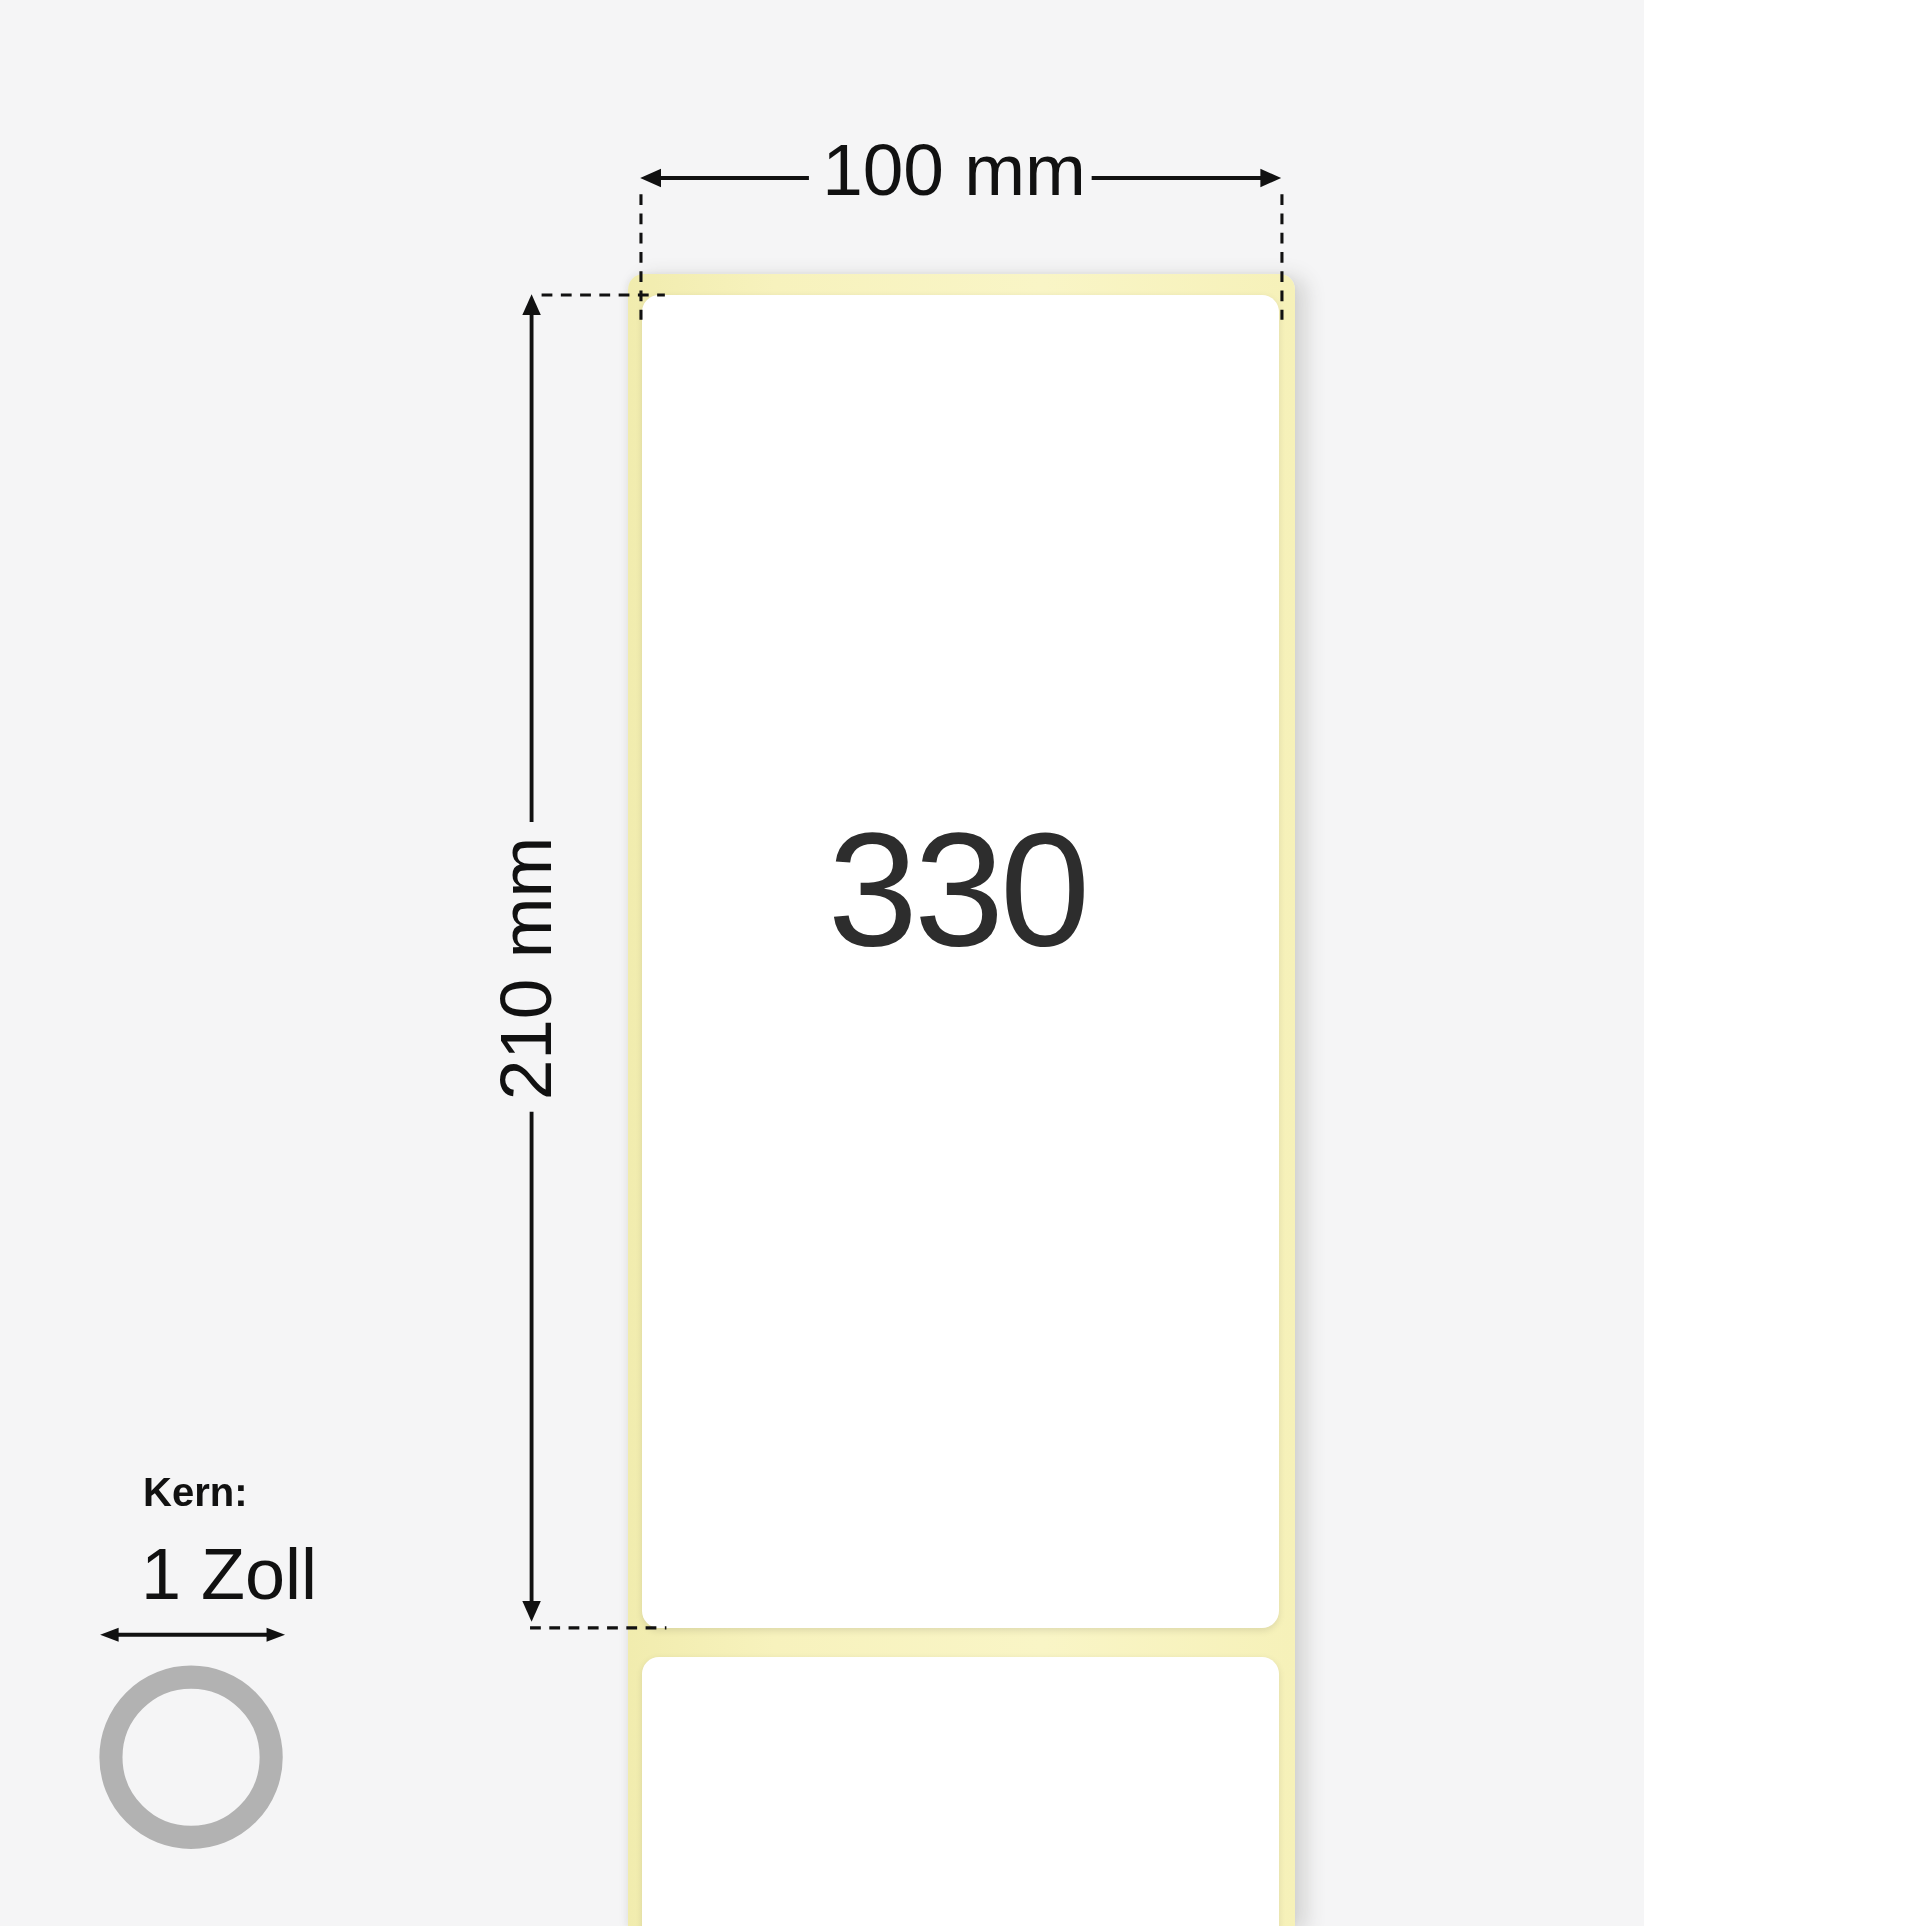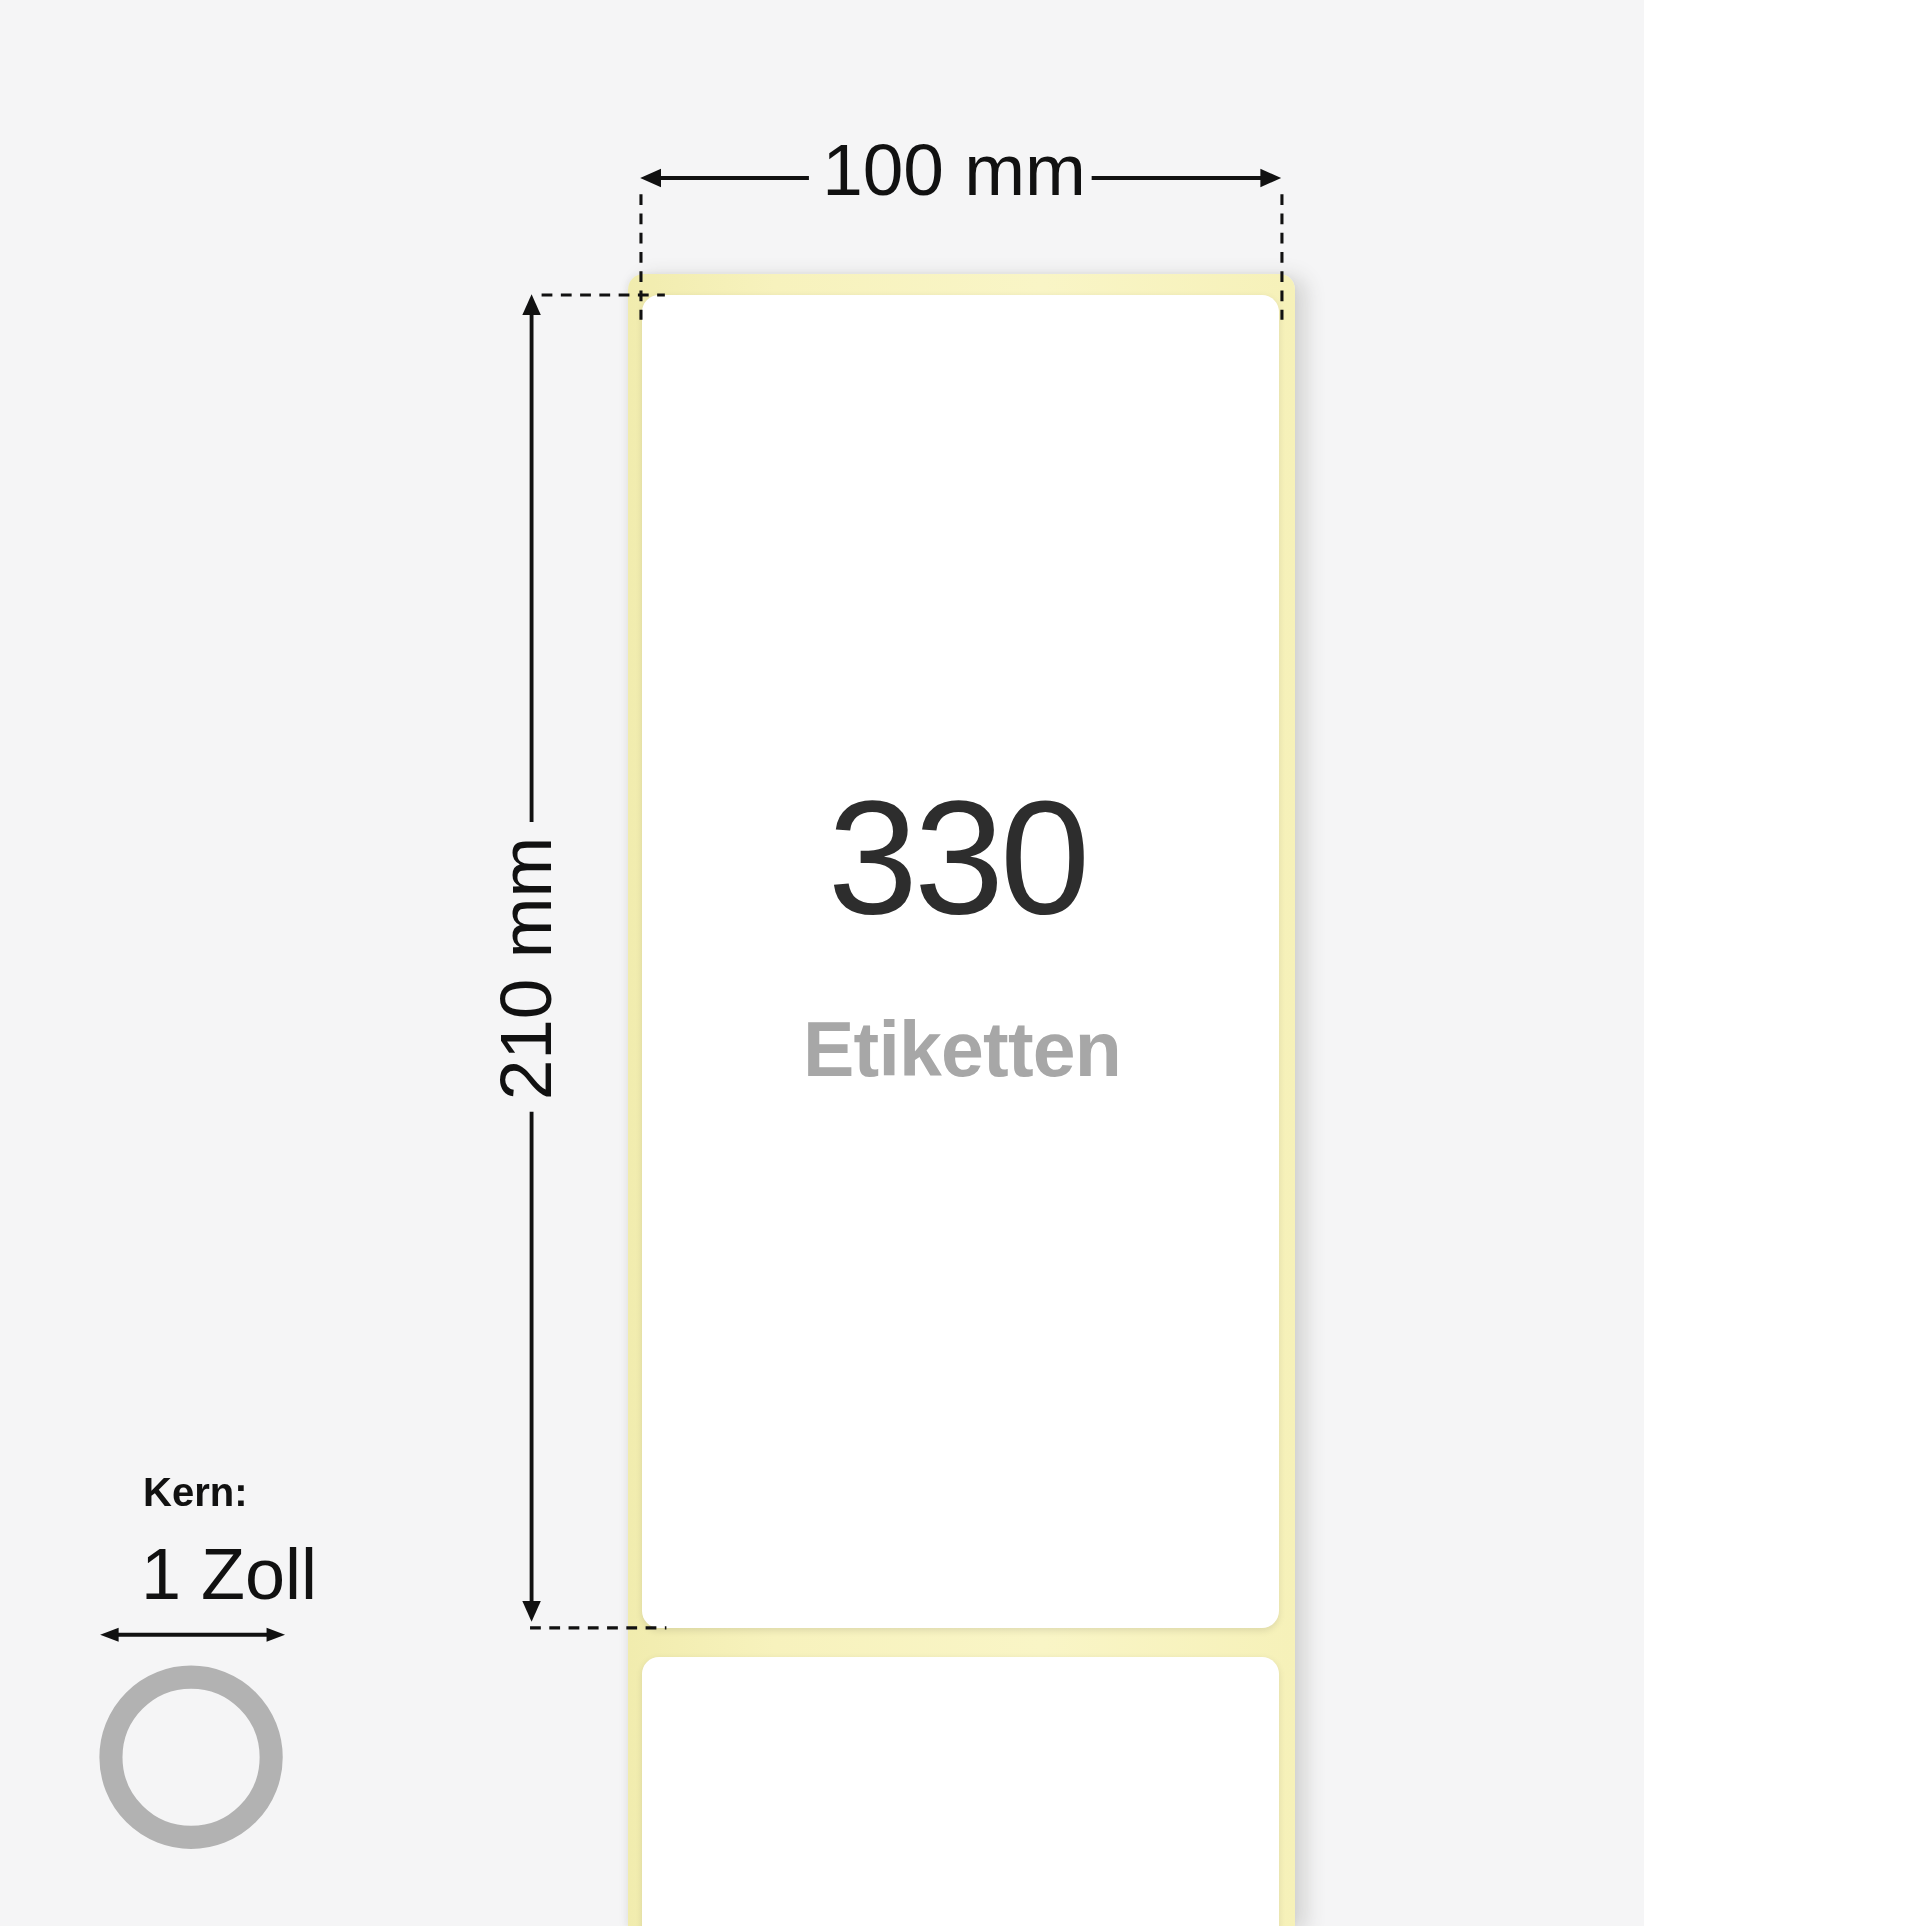--- a/index.html
+++ b/index.html
@@ -74,21 +74,21 @@
     width: 616px;
     height: 73px;
     line-height: 73px;
     text-align: center;
     font-size: 73px;
     transform: rotate(-90deg);
     transform-origin: 50% 50%;
   }
   .count {
     left: 649px;
-    top: 776px;
+    top: 808px;
     width: 616px;
     text-align: center;
     font-size: 162px;
     letter-spacing: -3.9px;
     color: #2d2d2d;
   }
   .unit {
     left: 654px;
     top: 1011px;
     width: 616px;
@@ -138,17 +138,16 @@
 
     <line x1="150" y1="2122" x2="350" y2="2122" stroke-width="5" stroke="#111111"></line>
     <polygon points="130,2122 154,2113 154,2131" fill="#111111"></polygon>
     <polygon points="370,2122 346,2113 346,2131" fill="#111111"></polygon>
     <circle cx="248" cy="2281" r="104" fill="none" stroke-width="30" stroke="#b2b2b2"></circle>
   </svg>
 
   <div class="txt dim-width-label">100 mm</div>
   <div class="txt dim-height-label">210 mm</div>
   <div class="txt count">330</div>
-  <div class="txt unit">Etiketten</div>
   <div class="txt kern-title">Kern:</div>
   <div class="txt kern-value">1 Zoll</div>
 </div>
 
 
 </body></html>

